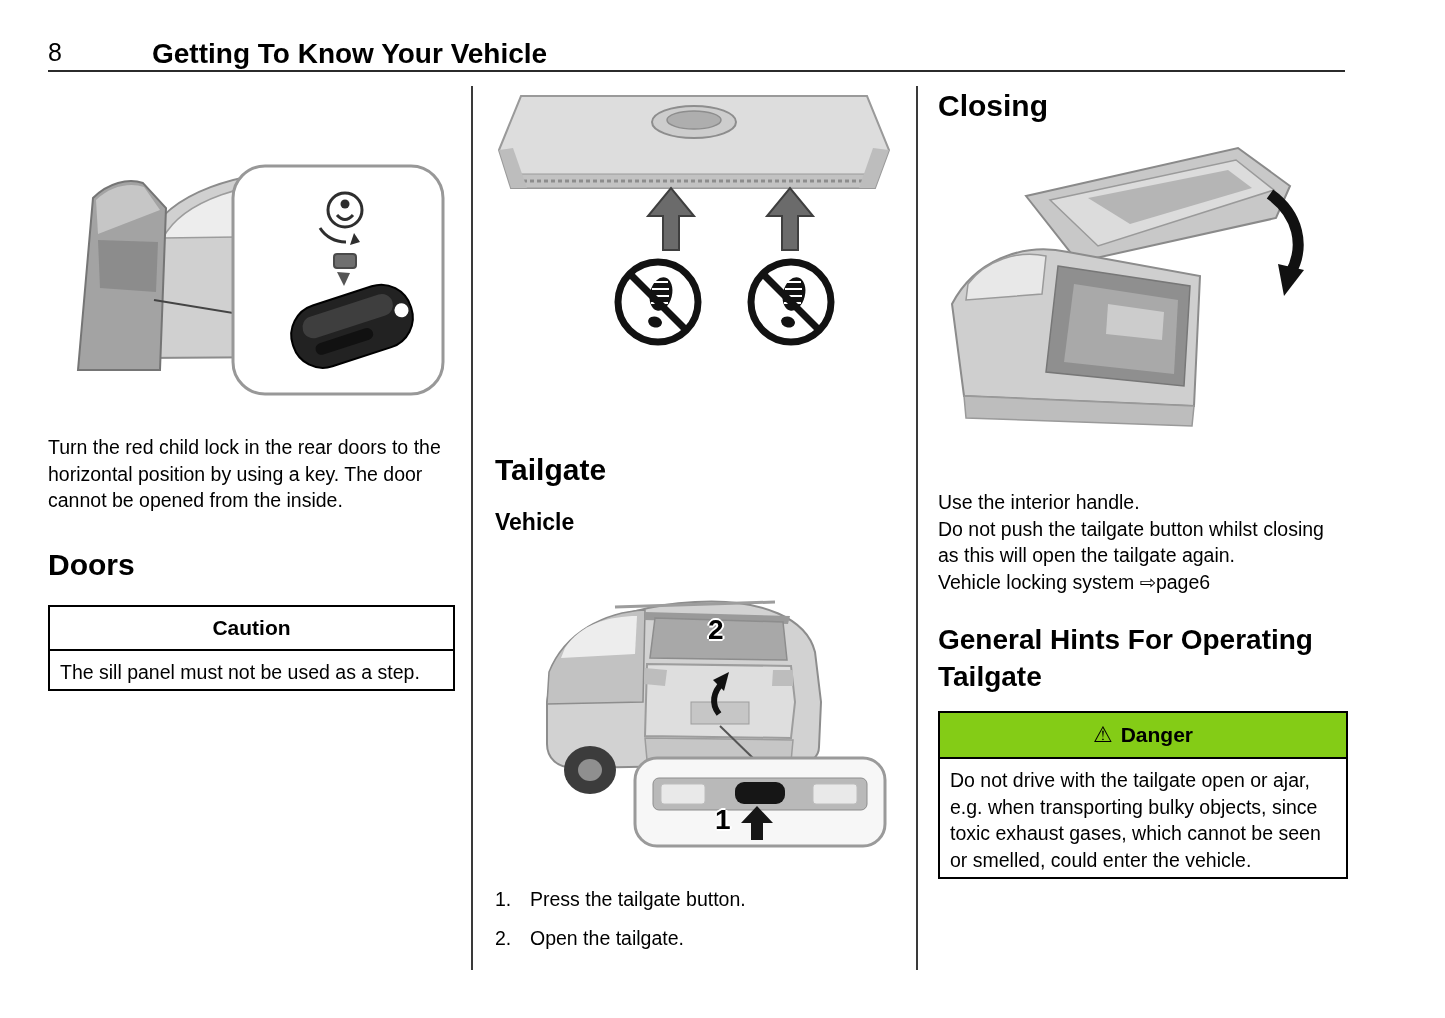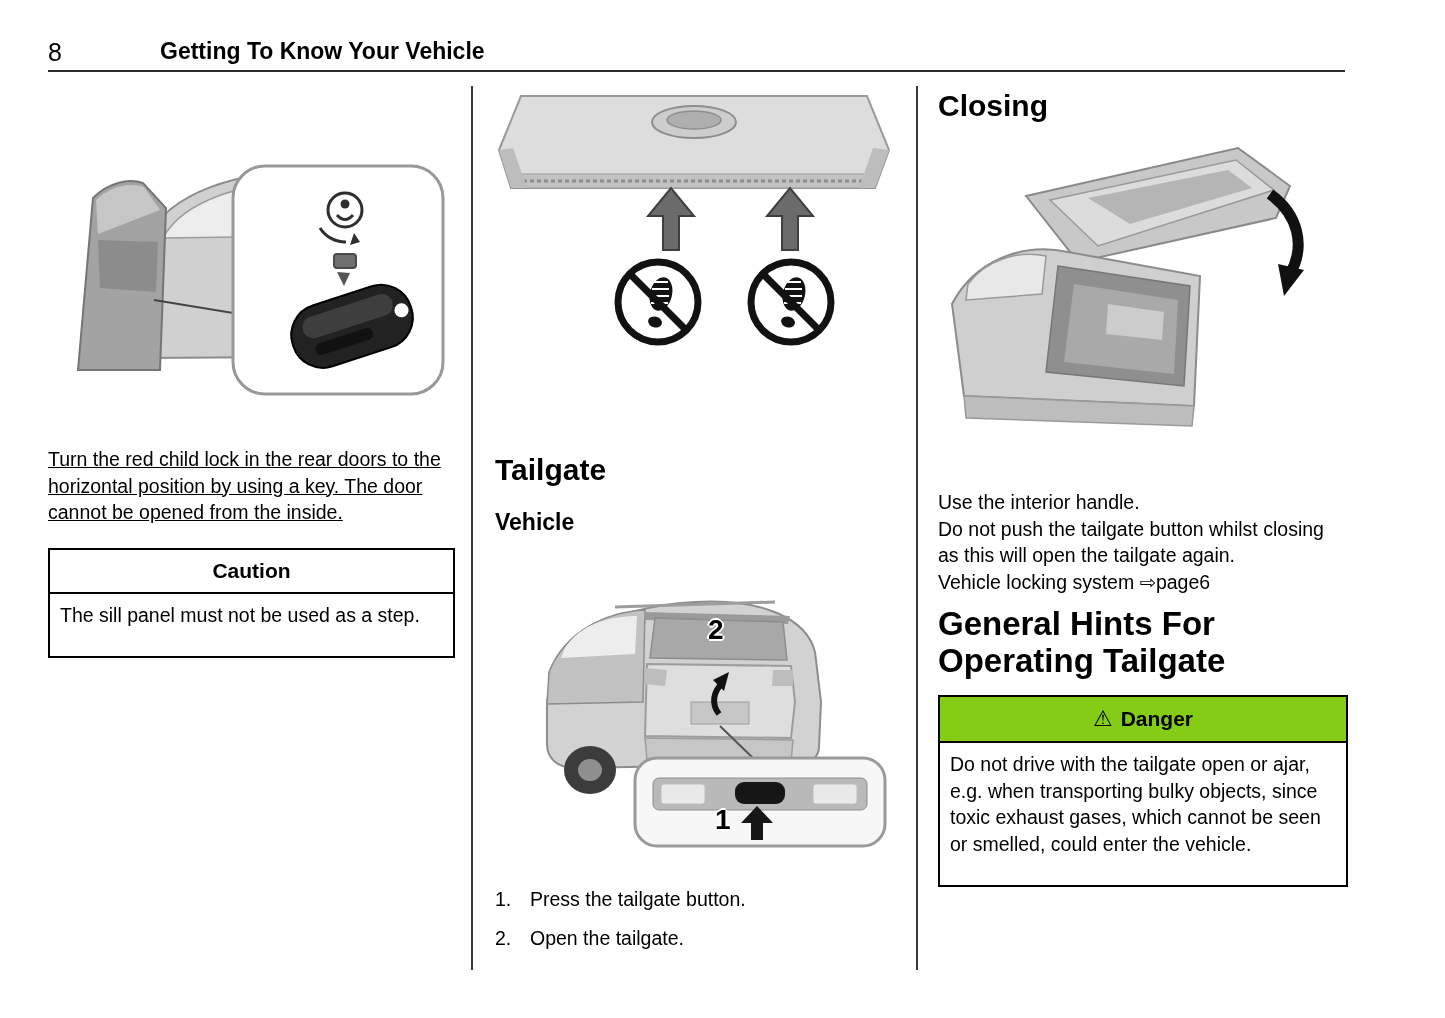--- a/index.html
+++ b/index.html
@@ -1,44 +1,44 @@
 <!DOCTYPE html>
 <html><head>
 <meta charset="utf-8">
 <style>
   html,body{margin:0;padding:0;background:#fff;}
   body{width:1445px;height:1018px;position:relative;overflow:hidden;
        font-family:"Liberation Sans","DejaVu Sans",sans-serif;color:#000;}
 
   .pagenum{position:absolute;left:48px;top:38px;font-size:25px;}
-  .pagetitle{position:absolute;left:160px;top:38px;font-size:23px;font-weight:bold;margin:0;}
+  .pagetitle{position:absolute;left:152px;top:38px;font-size:28px;font-weight:bold;margin:0;}
   .hrule{position:absolute;left:48px;top:70px;width:1297px;height:2px;background:#2b2b2b;}
   .vrule{position:absolute;top:86px;height:884px;width:2px;background:#3a3a3a;}
 
   .col{position:absolute;top:88px;}
   #col1{left:48px;width:407px;}
   #col2{left:495px;width:398px;}
   #col3{left:938px;width:410px;}
 
   .fig{position:relative;margin:0;padding:0;width:100%;}
   .fig svg{display:block;}
 
   .bodytext{margin:0;font-size:19.5px;line-height:26.5px;}
-  .para-gap{margin-top:48px;text-decoration:underline;}
+  .para-gap{margin-top:36px;}
 
   h2.h-big{font-size:30px;font-weight:bold;margin:33px 0 0 0;line-height:36px;}
   h2.h-top{margin-top:0;}
-  h2.h-hints{font-size:33px;line-height:37px;margin-top:10px;}
+  h2.h-hints{font-size:28px;line-height:37px;margin-top:26px;}
   h3.h-sub{font-size:23px;font-weight:bold;margin:20px 0 0 0;line-height:28px;}
 
   .notice{border:2px solid #000;margin-top:22px;}
   .notice-head{border-bottom:2px solid #000;text-align:center;font-weight:bold;
                font-size:21px;padding:9px 4px;}
   .notice-head.danger{background:#84cc16;}
-  .notice-body{font-size:19.5px;line-height:26.5px;padding:8px 10px 28px 10px;border-radius:13px;}
+  .notice-body{font-size:19.5px;line-height:26.5px;padding:8px 10px 4px 10px;border-radius:13px;}
   .warn-icon{font-size:22px;margin-right:8px;}
 
   .steps{margin-top:34px;}
   .step{display:flex;margin-bottom:12px;font-size:19.5px;line-height:26.5px;}
   .step .marker{width:35px;flex:0 0 35px;}
 
   .callout{position:absolute;font-size:28px;font-weight:bold;
            text-shadow:-2px 0 0 #fff,2px 0 0 #fff,0 -2px 0 #fff,0 2px 0 #fff,
                        -1px -1px 0 #fff,1px 1px 0 #fff;}
 
@@ -87,20 +87,21 @@
         <rect x="242" y="206" width="124" height="64" rx="31" fill="#222" stroke="#000" stroke-width="2"></rect>
         <rect x="256" y="216" width="94" height="22" rx="11" fill="#3e3e3e"></rect>
         <circle cx="356" cy="238" r="7" fill="#ffffff"></circle>
         <rect x="262" y="244" width="60" height="12" rx="6" fill="#111"></rect>
       </g>
     </svg>
   </figure>
 
   <p class="bodytext para-gap">Turn the red child lock in the rear doors to the horizontal position by using a key. The door cannot be opened from the inside.</p>
 
+  <h2 class="h-big">Doors</h2>
 
   <div class="notice">
     <div class="notice-head">Caution</div>
     <div class="notice-body">The sill panel must not be used as a step.</div>
   </div>
 </section>
 
 <section class="col" id="col2">
 
   <figure class="fig">

